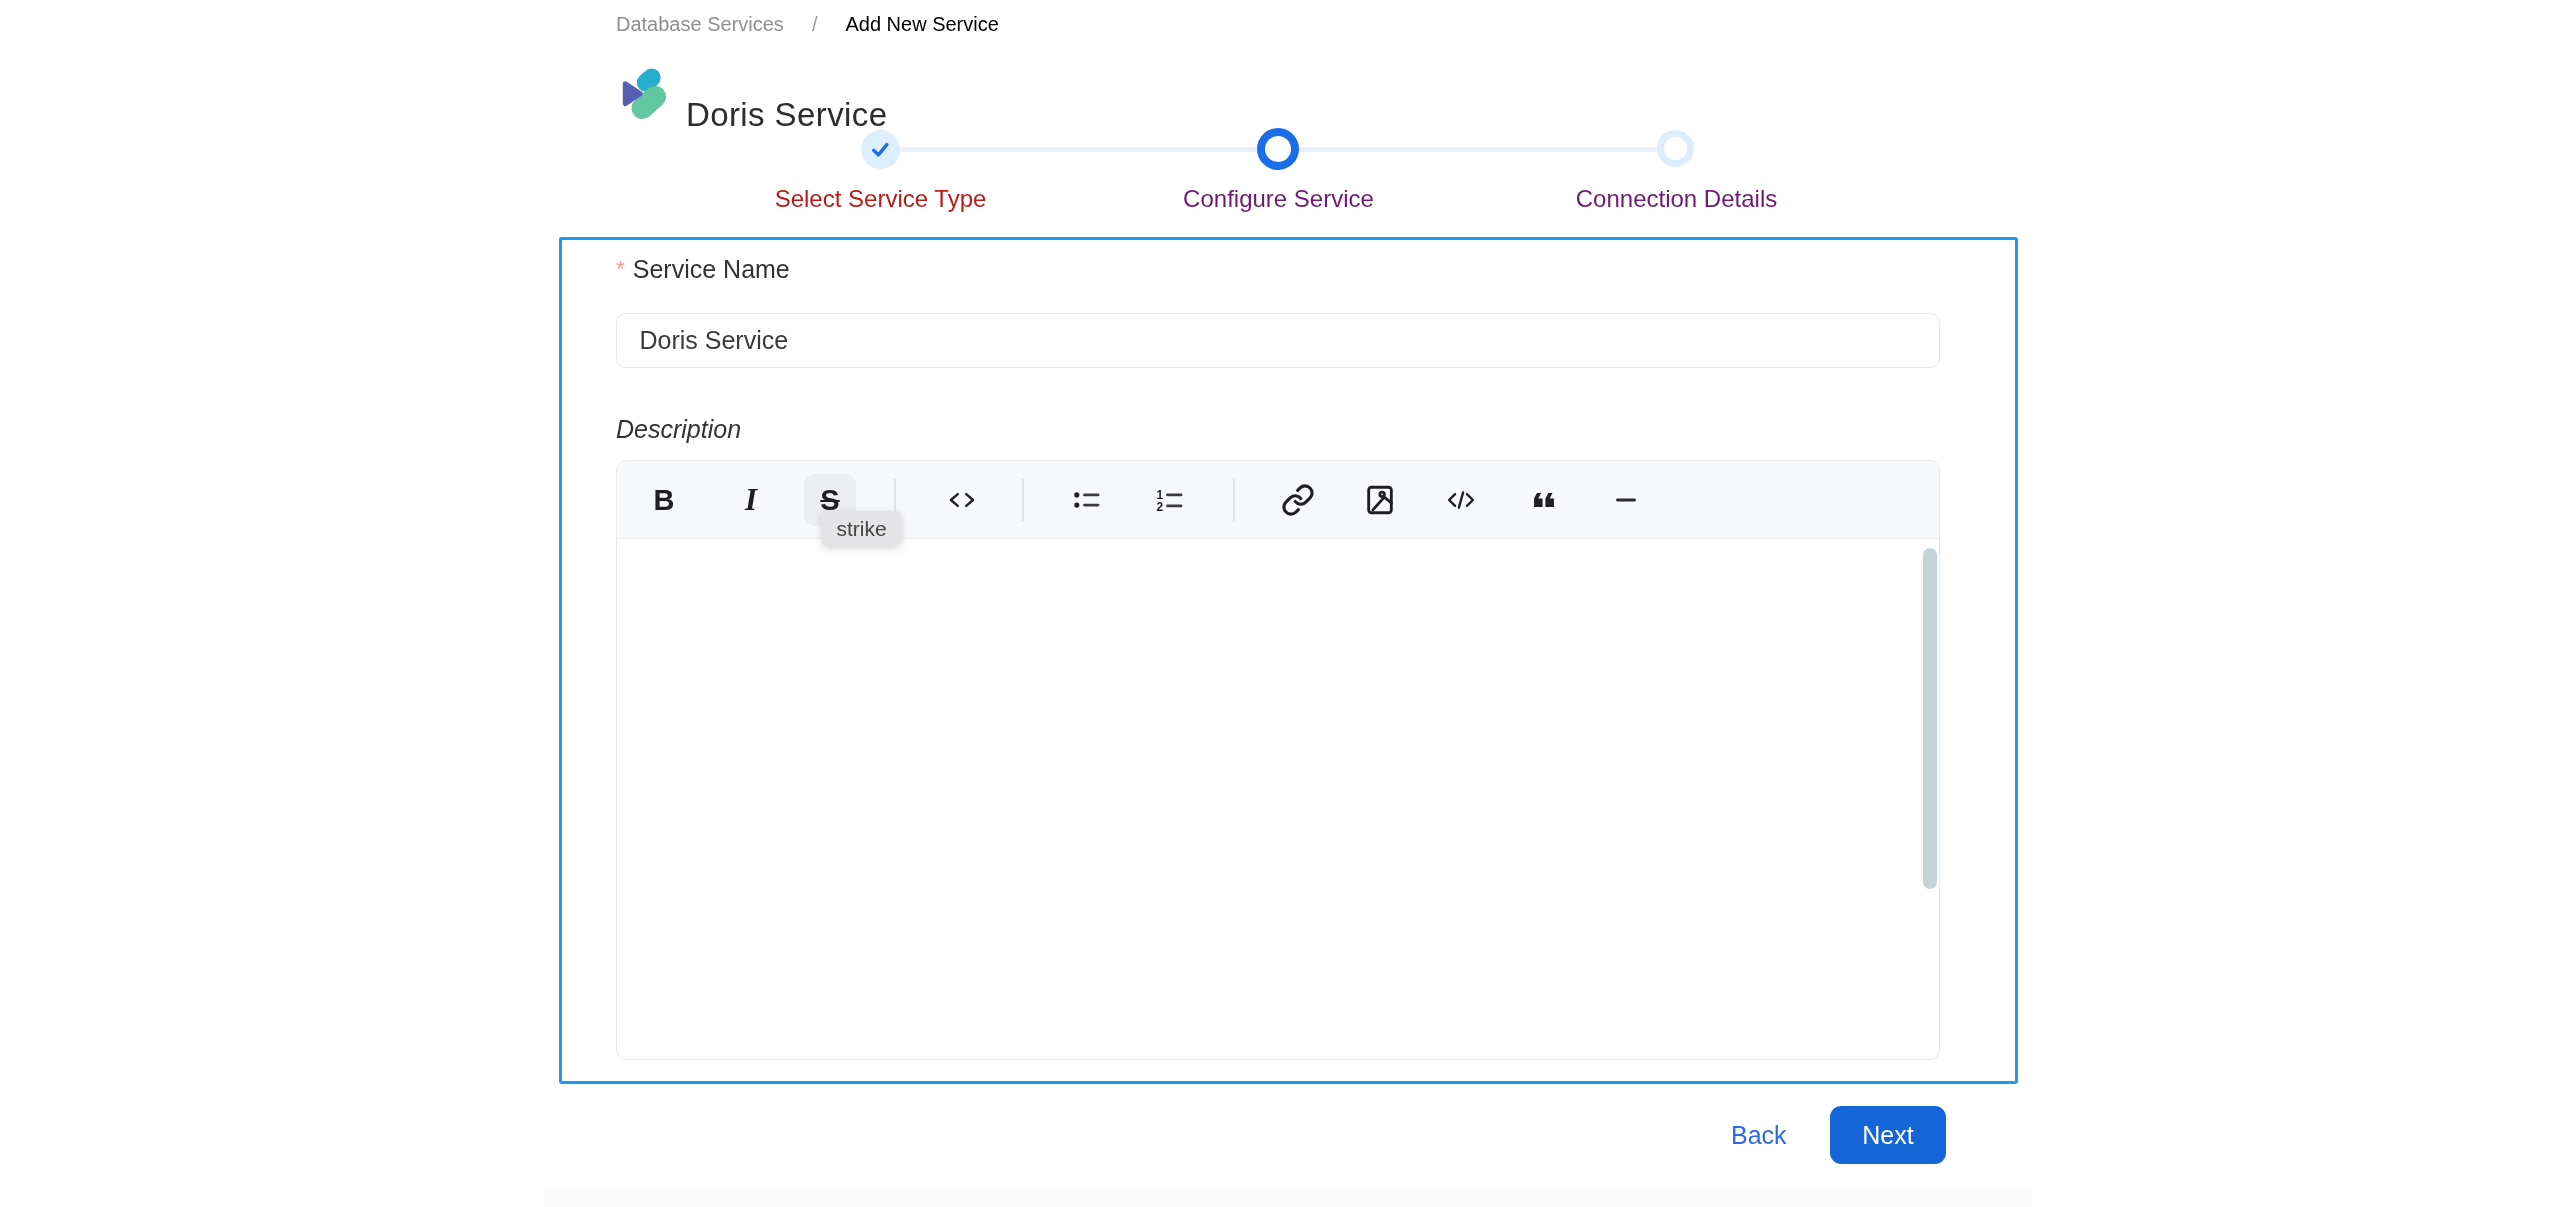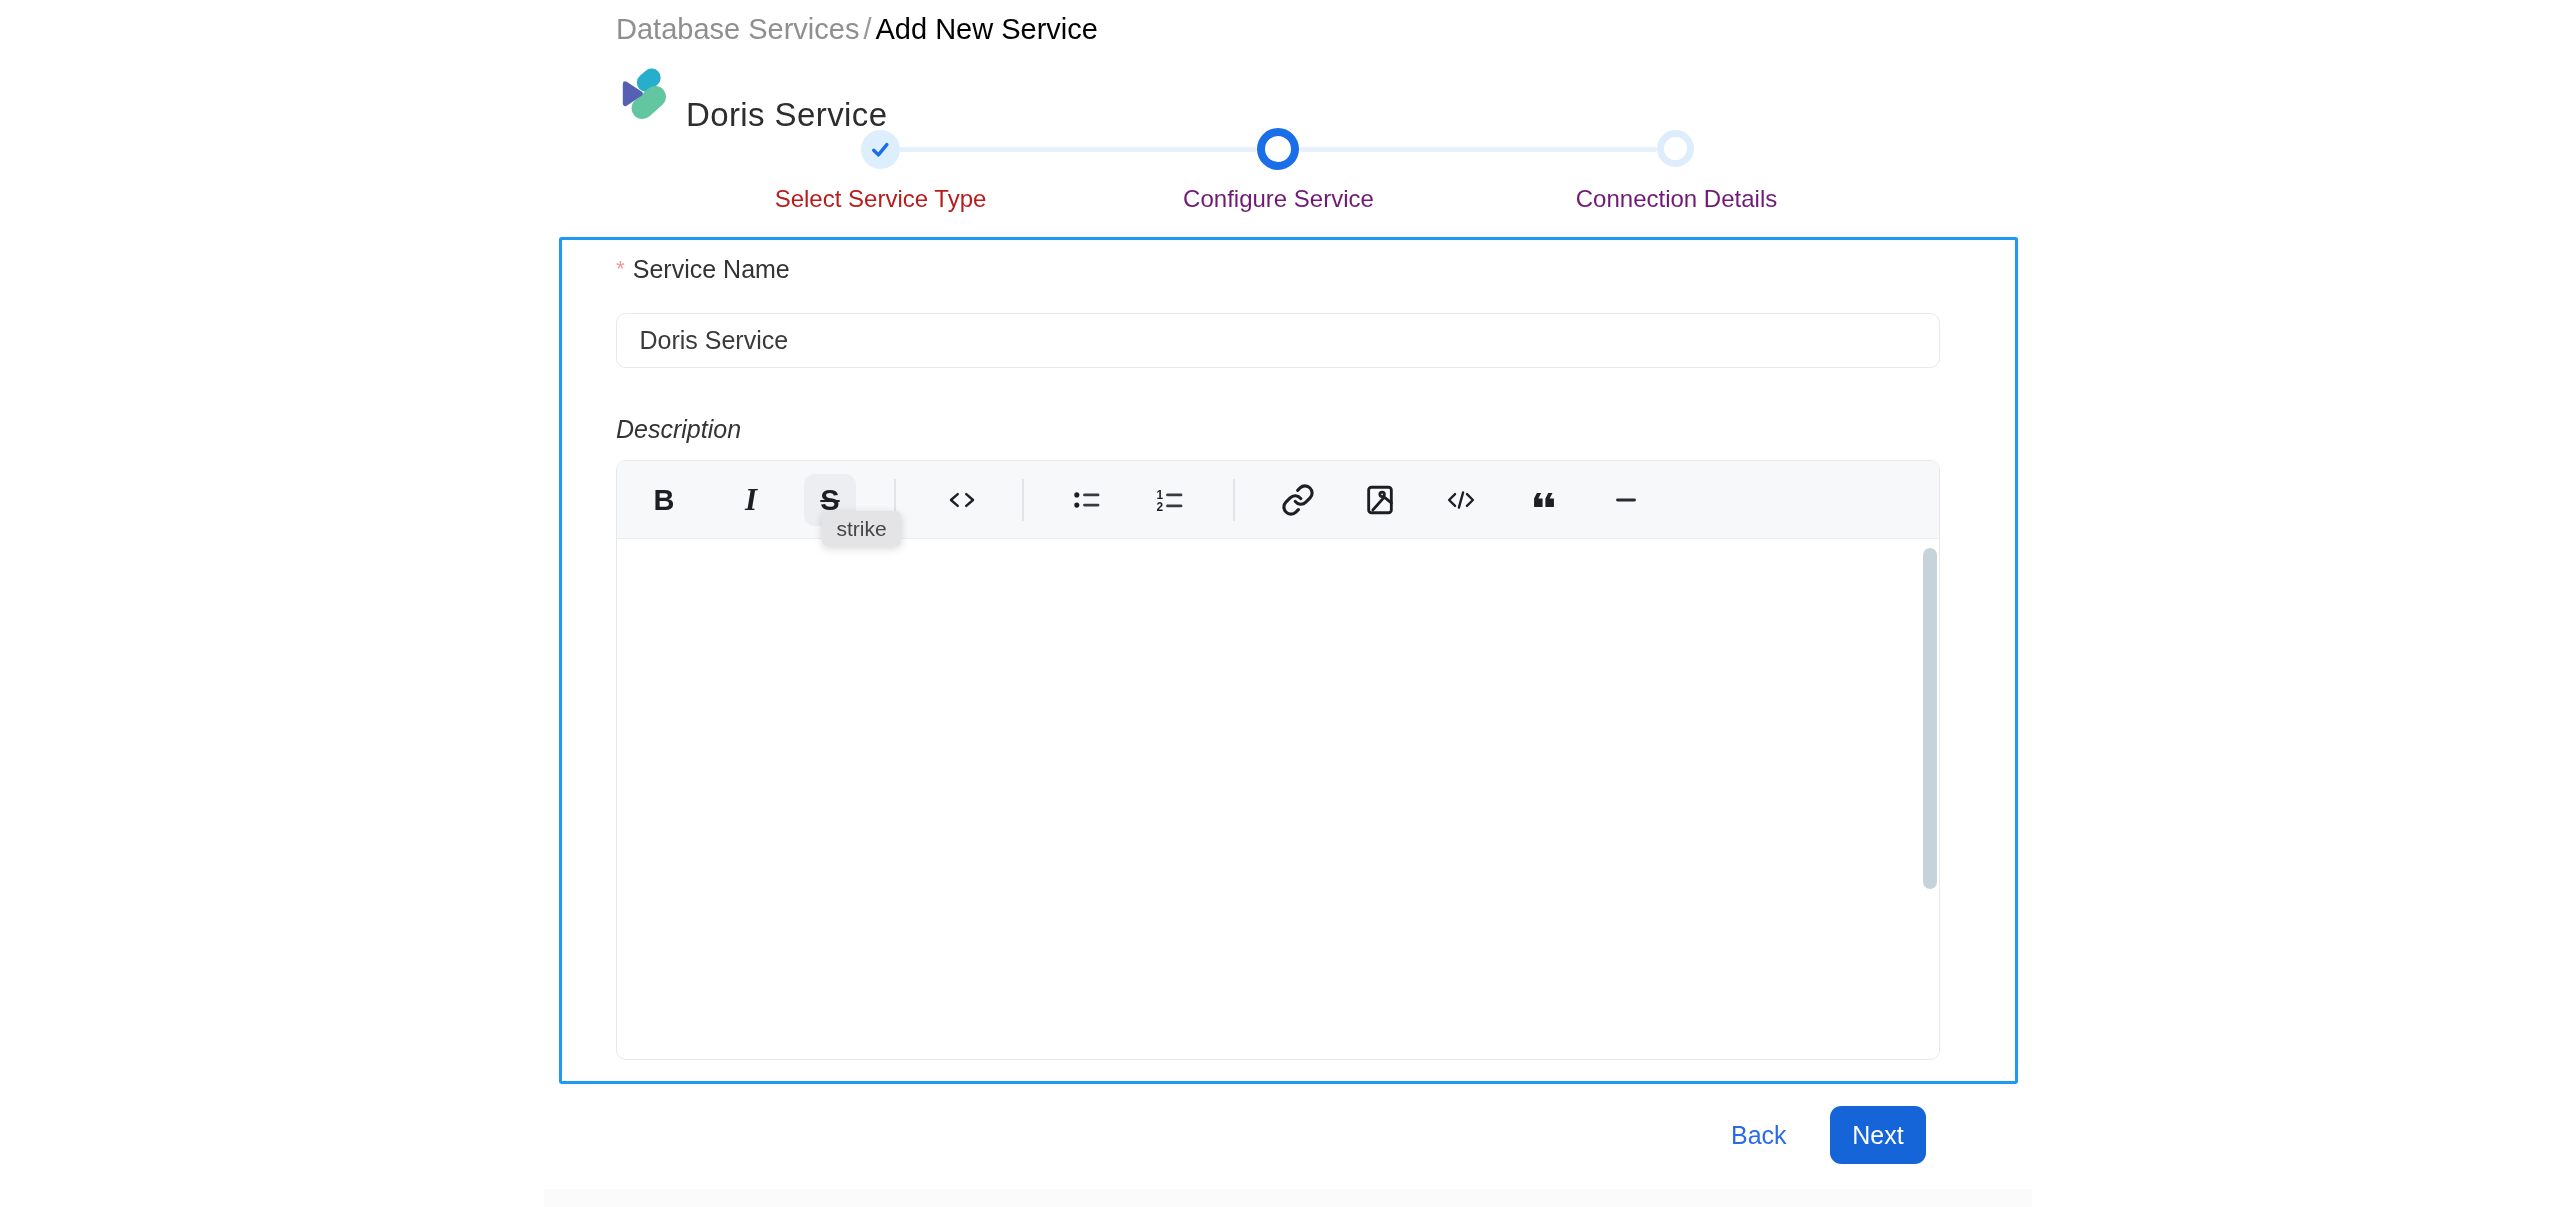--- a/index.html
+++ b/index.html
@@ -1,22 +1,22 @@
 <!DOCTYPE html>
 <html style="font-size:13px"><head>
 <meta charset="utf-8">
 <style>
   html,body{margin:0;padding:0;background:#ffffff;}
   #page{
     position:relative;width:2576px;height:1208px;background:#ffffff;overflow:hidden;
     font-family:"Liberation Sans","DejaVu Sans",sans-serif;color:#2d2d2d;
   }
   
-  .breadcrumb{position:absolute;left:616px;top:13px;display:flex;align-items:center;gap:4px;
-    font-size:29px;color:#8f8f8f;}
+  .breadcrumb{position:absolute;left:616px;top:13px;display:flex;align-items:center;gap:28px;
+    font-size:20px;color:#8f8f8f;}
   .breadcrumb .crumb-link{color:#8f8f8f;cursor:pointer;}
   .breadcrumb .crumb-current{color:#000000;}
   .breadcrumb .crumb-sep{color:#9a9a9a;}
   
   .logo{position:absolute;left:617px;top:68px;width:53px;height:53px;}
   .page-title{position:absolute;left:686px;top:74px;font-size:33px;font-weight:500;color:#2d2d2d;letter-spacing:0.4px;}
   
   .connector{position:absolute;top:147px;height:4.8px;background:#e7f1fc;border-radius:2.4px;}
   #connector-1{left:899px;width:358px;}
   #connector-2{left:1299px;width:358px;}
@@ -50,21 +50,21 @@
   .tb-glyph-i{font-size:31px;font-weight:600;font-style:italic;font-family:"Liberation Serif","DejaVu Serif",serif;color:#1f1f23;}
   .tb-glyph-s{font-size:29px;font-weight:600;text-decoration:line-through;text-decoration-thickness:2.4px;color:#1f1f23;}
   .tb-divider{position:absolute;top:17.7px;width:1.6px;height:42px;background:#e2e4e8;}
   .tooltip{position:absolute;left:205px;top:50px;z-index:5;background:#e4e4e6;color:#454545;
     font-size:21px;padding:5.6px 14.5px;border-radius:5.6px;box-shadow:0 2.4px 8px rgba(0,0,0,0.16);}
   .editor-content{position:relative;height:519px;background:#ffffff;border-radius:0 0 8px 8px;}
   .scroll-thumb{position:absolute;right:2.4px;top:8.9px;width:13.7px;height:341px;background:#c7d3da;border-radius:7.2px;cursor:grab;}
   
   .back-link{position:absolute;left:1731px;top:1121px;font-size:25px;color:#2b6be6;cursor:pointer;background:none;border:none;
     font-family:"Liberation Sans","DejaVu Sans",sans-serif;padding:0;}
-  .next-btn{position:absolute;left:1830px;top:1106px;width:96px;height:58px;background:#1565d8;color:#ffffff;
+  .next-btn{position:absolute;left:1830px;top:1106px;width:116px;height:58px;background:#1565d8;color:#ffffff;
     border:none;border-radius:11.3px;font-size:25px;cursor:pointer;font-family:"Liberation Sans","DejaVu Sans",sans-serif;}
   .bottom-strip{position:absolute;left:544px;top:1189px;width:1488px;height:18.5px;background:#fbfbfb;}
   svg{display:block;}
 </style>
 </head>
 <body>
 
 <div id="page">
 
   <nav class="breadcrumb">

